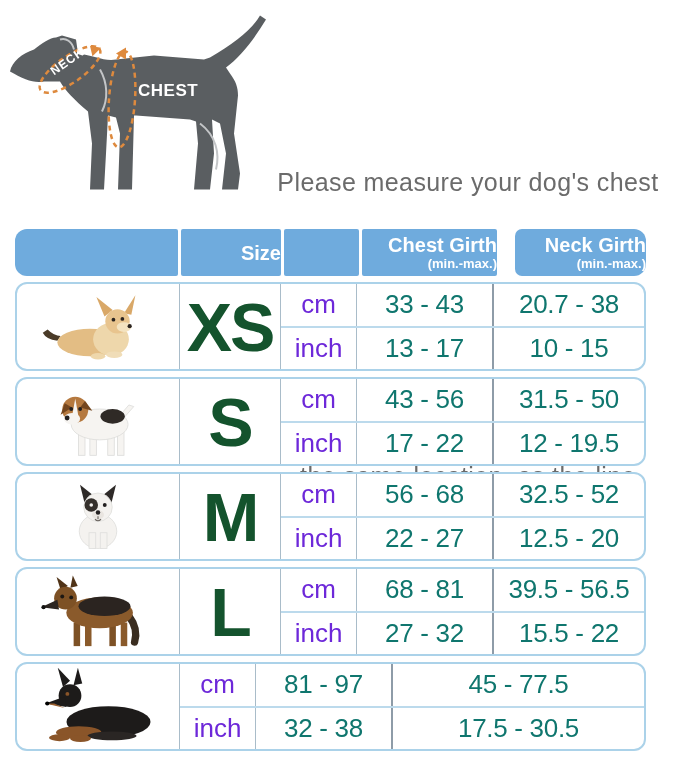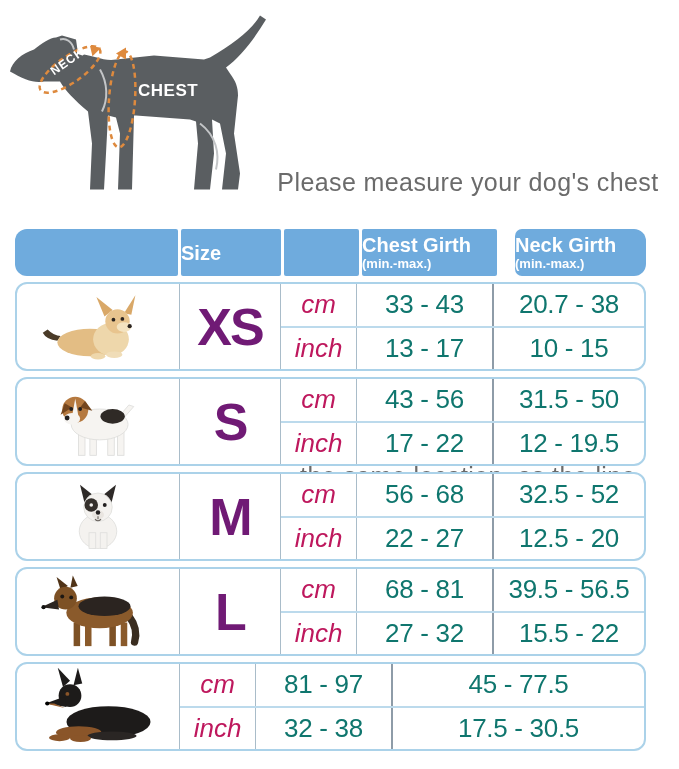--- a/index.html
+++ b/index.html
@@ -12,41 +12,41 @@
   .instruction{
     position:absolute;left:260px;top:60px;width:416px;
     text-align:center;color:#6b6b6b;font-size:25px;line-height:49px;
     letter-spacing:.4px;white-space:pre-wrap;
   }
   
   .sizing-table{position:absolute;left:15px;top:229px;width:631px;}
   .thead{display:grid;grid-template-columns:163px 100px 75px 135px 1fr;gap:3px;height:47px;}
   .thead .hcell{
     background:#6fabdd;color:#fff;font-weight:bold;
-    display:flex;flex-direction:column;align-items:flex-start;justify-content:center;
+    display:flex;flex-direction:column;align-items:flex-end;justify-content:center;
     border-radius:2px;
   }
   .thead .hcell.first{border-radius:12px 2px 2px 12px;}
   .thead .hcell.last{border-radius:7px 12px 12px 7px;margin-left:15px;}
   .thead .hmain{font-size:20px;line-height:20px;}
   .thead .hsub{font-size:13px;line-height:14px;margin-top:2px;}
   .trow{
     height:89px;margin-top:6px;border:2px solid #abd2e9;border-radius:12px;
     display:flex;box-sizing:border-box;background:#fff;overflow:hidden;
   }
   .cell-img{width:162px;border-right:1px solid #a9bcc9;display:flex;align-items:center;justify-content:center;}
   .cell-size{
     width:100px;border-right:1px solid #a9bcc9;display:flex;align-items:center;justify-content:center;
-    font-size:52px;font-weight:bold;color:#701a75;letter-spacing:-2px;
+    font-size:68px;font-weight:bold;color:#14532d;letter-spacing:-2px;
   }
   .cell-rest{flex:1;display:flex;flex-direction:column;}
   .half{flex:1;display:flex;align-items:stretch;}
   .half.top{border-bottom:2px solid #bcdaec;}
   .ucell{width:75px;border-right:1px solid #a9bcc9;display:flex;align-items:center;justify-content:center;
-         font-size:26px;color:#be185d;font-style:italic;}
+         font-size:26px;color:#6d28d9;}
   .vcell{display:flex;align-items:center;justify-content:center;font-size:26px;color:#0f766e;letter-spacing:-.3px;}
   .vcell.chest{width:135px;}
   .vcell.neck{flex:1;border-left:2px solid #8e9ca8;}
   .dogsvg{display:block;}
 </style>
 </head>
 <body>
 
 <div class="diagram">
   <svg class="dogsvg" width="270" height="218" viewBox="0 0 270 215">

